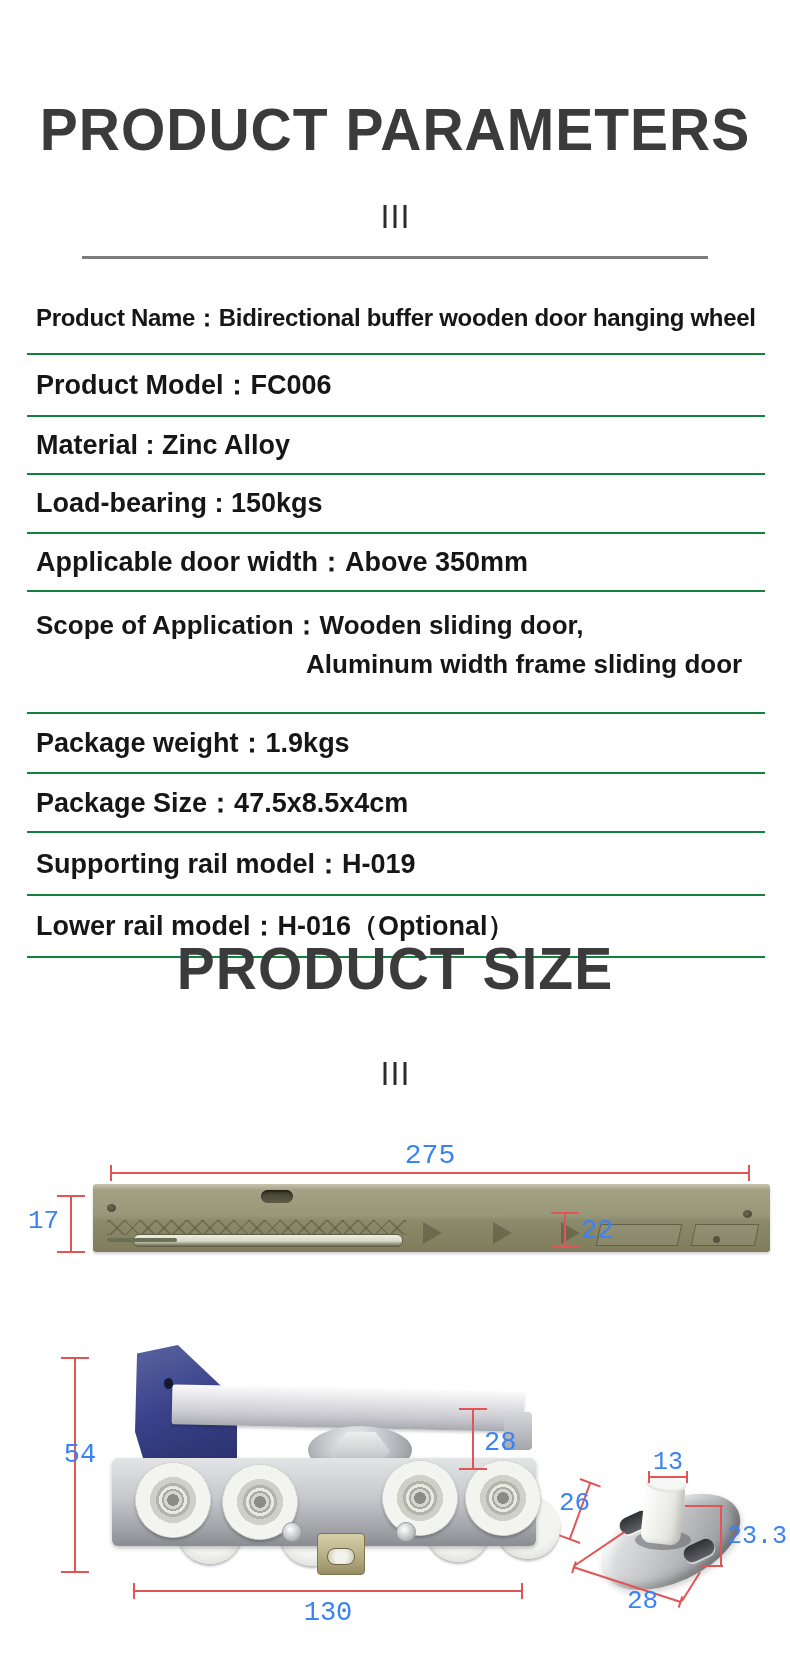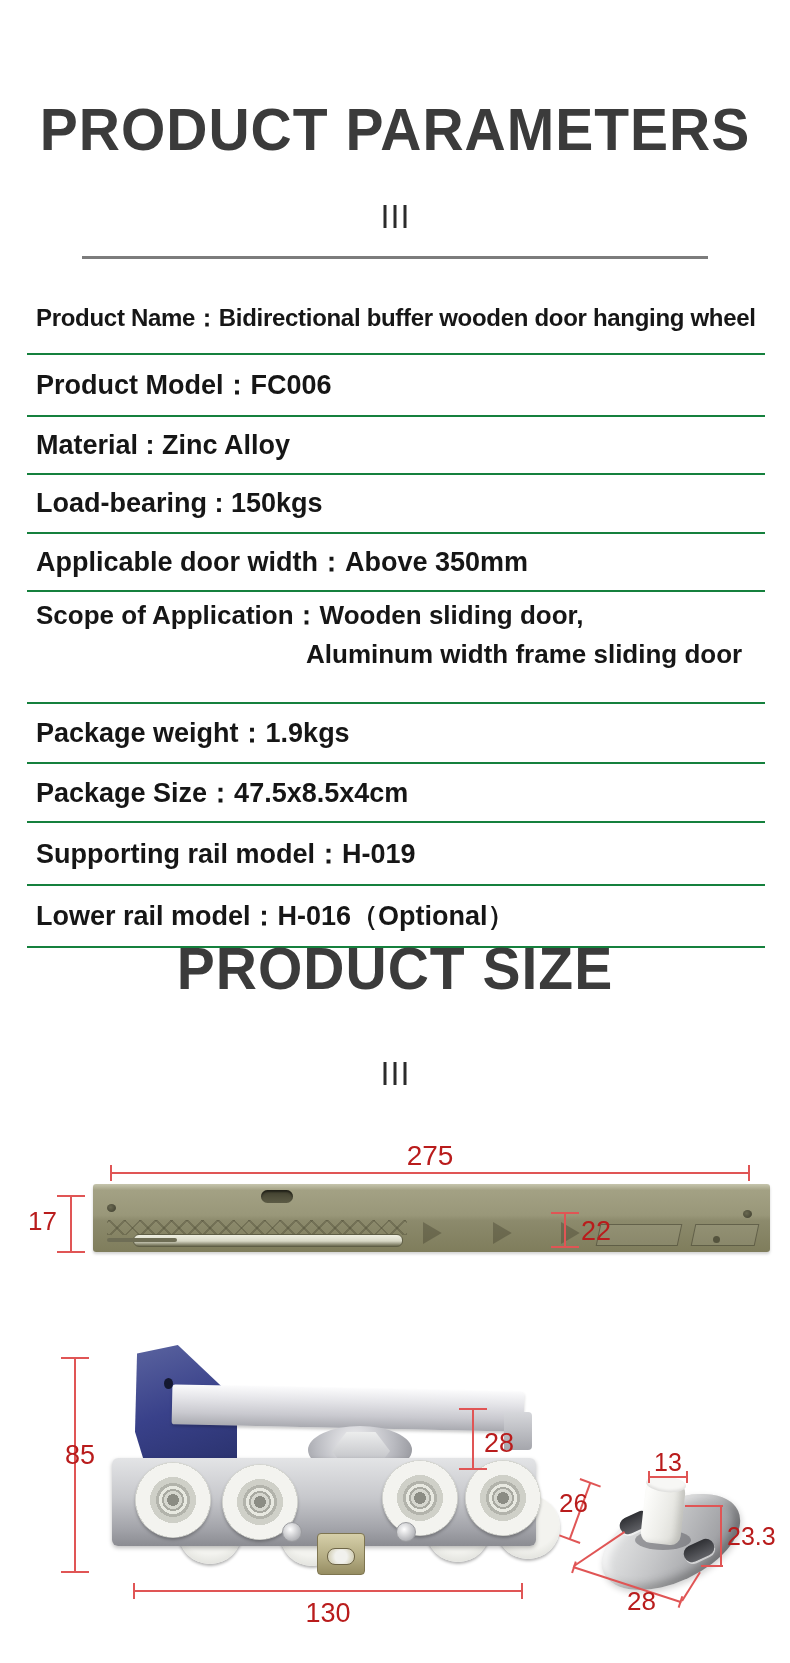--- a/index.html
+++ b/index.html
@@ -13,26 +13,26 @@
   .triple-bar{position:absolute;left:50%;transform:translateX(-50%);
     display:flex;gap:7px;}
   .triple-bar span{display:block;width:3px;height:23px;background:#2b2b2b;}
   .title-rule{position:absolute;left:82px;width:626px;height:3px;background:#7c7c7c;}
 
   
   .param-table{position:absolute;left:27px;top:283px;width:738px;}
   .p-row{border-bottom:2px solid #15803d;display:flex;align-items:center;
     font-weight:bold;font-size:27px;padding-left:9px;white-space:nowrap;}
   .p-row.r1{font-size:24px;letter-spacing:-0.3px;}
-  .p-row.r6{display:block;font-size:26px;padding-top:6px;}
+  .p-row.r6{display:block;font-size:26px;padding-top:16px;}
   .r6 .l2{display:block;padding-left:270px;margin-top:6px;white-space:nowrap;}
 
   
-  .dim-label{position:absolute;color:#b91c1c;font-size:27px;font-weight:normal;
-    font-family:Liberation Sans, sans-serif;z-index:9;}
+  .dim-label{position:absolute;color:#3b82f6;font-size:27px;font-weight:normal;
+    font-family:Liberation Mono, monospace;z-index:9;}
   .vline{position:absolute;width:2px;background:#e05555;z-index:8;}
   .hline{position:absolute;height:2px;background:#e05555;z-index:8;}
   .vline.tick-ends::before,.vline.tick-ends::after{content:"";position:absolute;
     left:-13px;width:28px;height:2px;background:#e05555;}
   .vline.tick-ends::before{top:-1px}.vline.tick-ends::after{bottom:-1px}
   .hline.tick-ends::before,.hline.tick-ends::after{content:"";position:absolute;
     top:-7px;width:2px;height:16px;background:#e05555;}
   .hline.tick-ends::before{left:0}.hline.tick-ends::after{right:0}
 
   
@@ -193,21 +193,21 @@
   <div class="rail-recess" style="left:505px;width:80px"></div>
   <div class="rail-recess" style="left:600px;width:62px"></div>
   <div class="rail-hole-sm"></div>
 </div>
 
 <div class="vline tick-ends" style="left:564px;top:1213px;height:34px"></div>
 <div class="dim-label" style="left:581px;top:1216px;font-size:27px">22</div>
 
 <div class="carriage">
   <div class="vline tick-ends" style="left:14px;top:18px;height:214px"></div>
-  <div class="dim-label" style="left:0;top:100px;width:40px;text-align:center">85</div>
+  <div class="dim-label" style="left:0;top:100px;width:40px;text-align:center">54</div>
 
   <div class="bracket-blue"></div>
   <div class="bracket-hole"></div>
   <div class="top-plate"></div>
   <div class="plate-step"></div>
   <div class="hub"></div>
   <div class="hex-nut"></div>
   <div class="car-body"></div>
 
   <div class="wheel-rear" style="left:118px;top:160px"></div>

